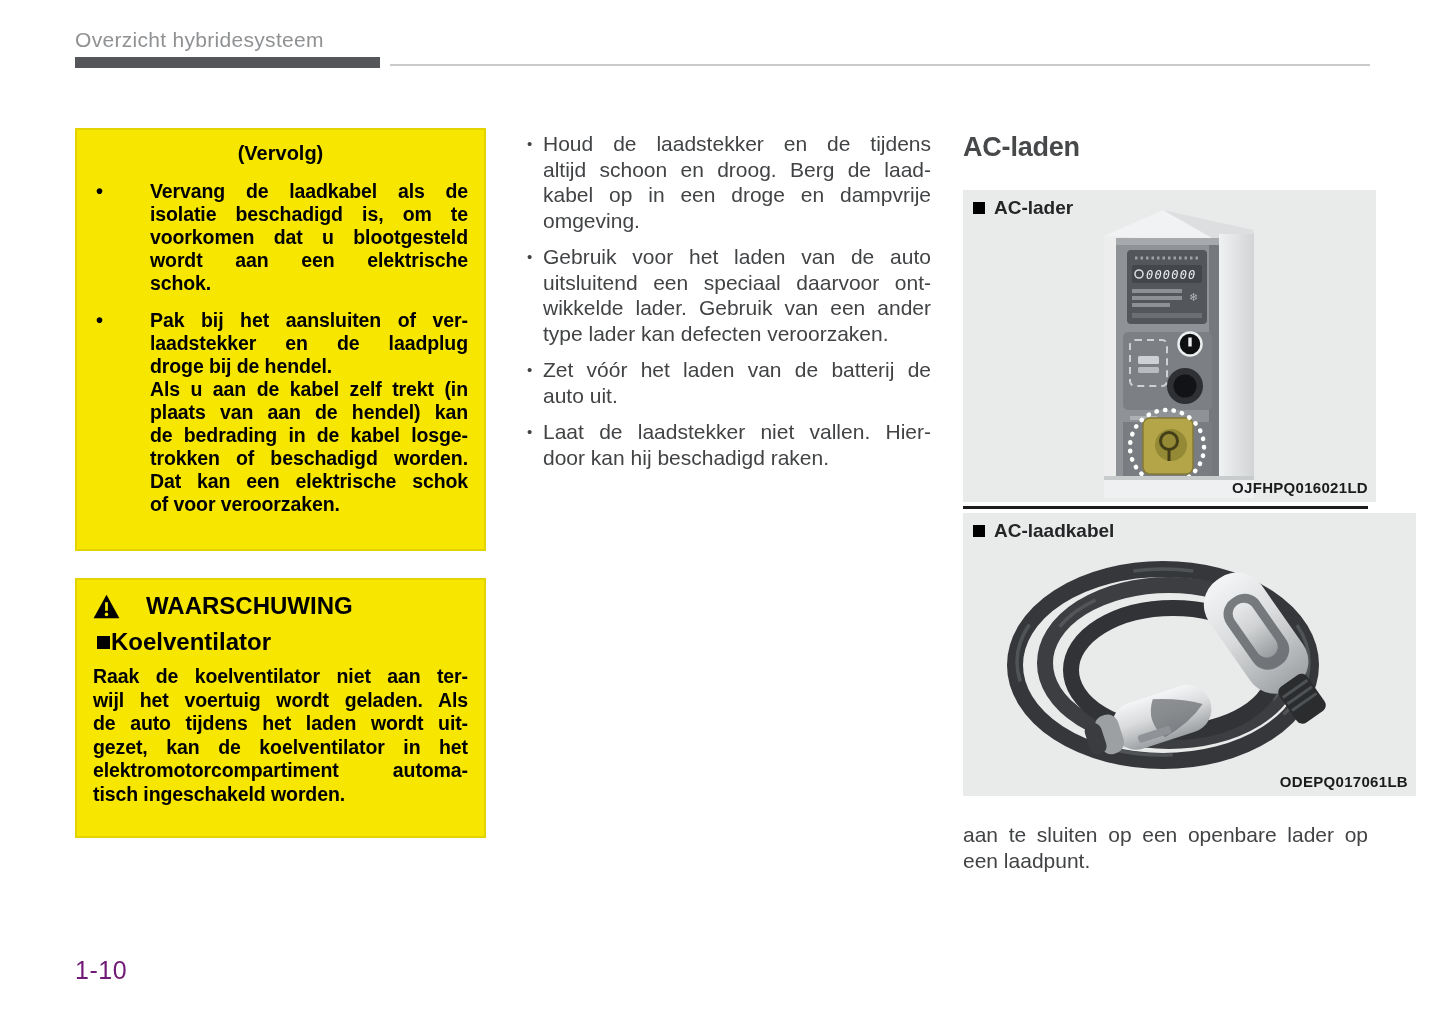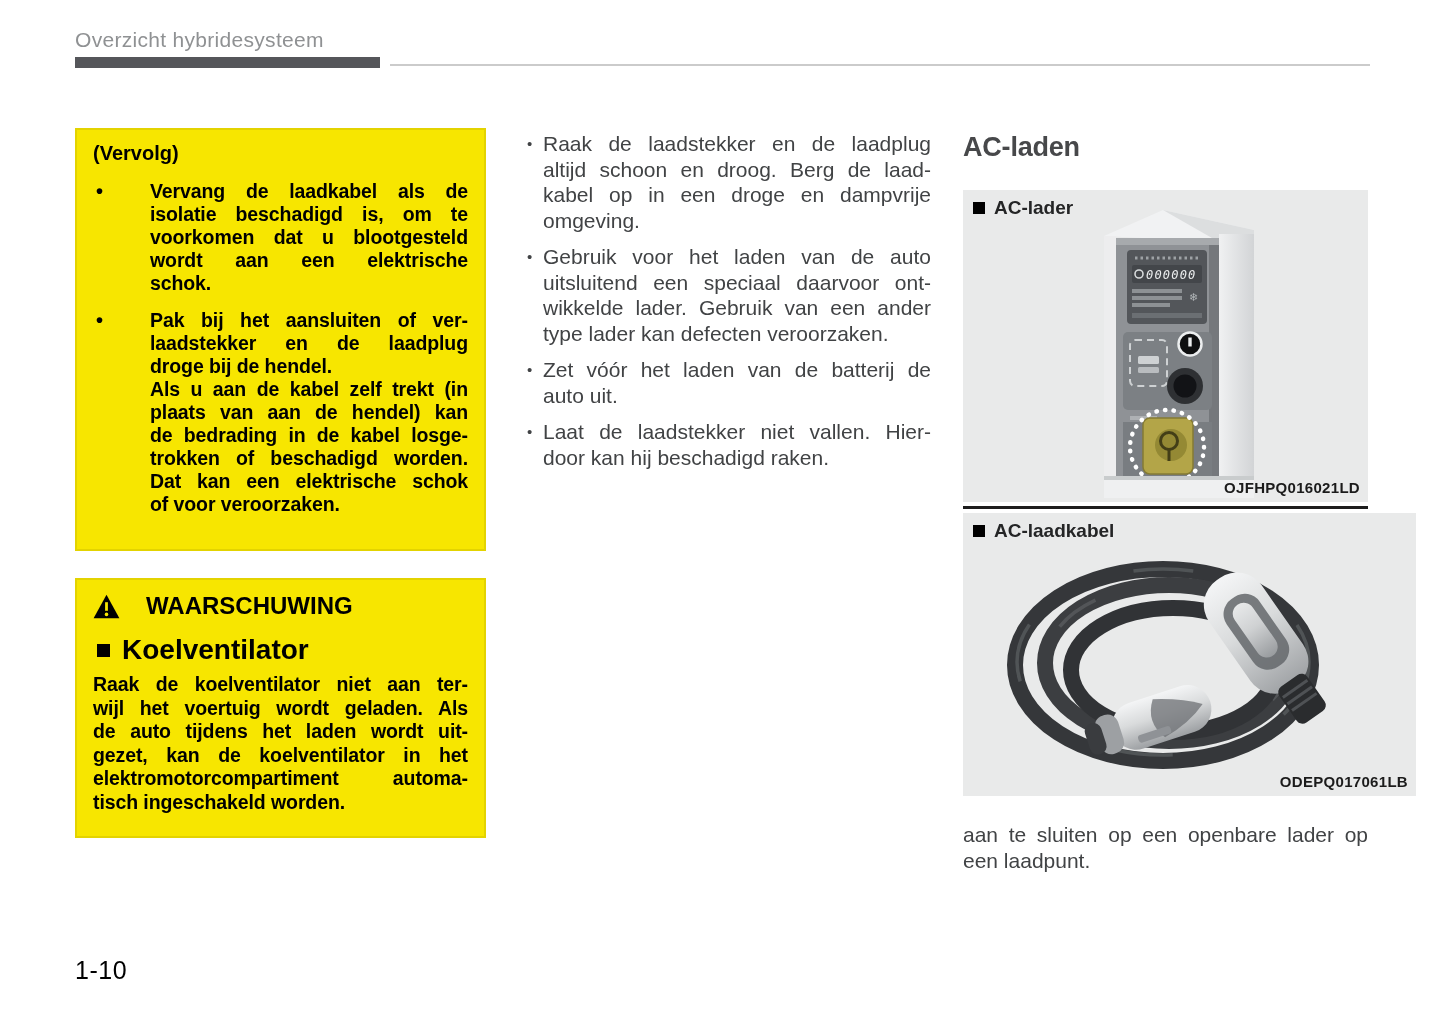--- a/index.html
+++ b/index.html
@@ -16,55 +16,55 @@
   
   .tline { text-align:justify; text-align-last:justify; white-space:nowrap; }
   .tline.tlast { text-align-last:left; }
 
   
   .ybox { position:absolute; left:75px; width:411px; box-sizing:border-box;
           background:var(--highlight-yellow,#f7e600); border:2px solid var(--yellow-border,#e3d300);
           padding:11px 16px 10px 16px; }
   #vervolg-box { top:128px; height:423px; }
   #warning-box { top:578px; height:260px; }
-  .ybox-title { font-weight:bold; font-size:20px; line-height:25px; color:#000; }
+  .ybox-title { font-weight:bold; font-size:20px; line-height:25px; color:#000;text-align:center; }
   .yitem { display:flex; margin-top:14px; }
   .ybullet { width:57px; padding-left:3px; box-sizing:border-box; font-weight:bold; font-size:20px; line-height:23px; }
   .ytext { flex:1; font-weight:bold; font-size:19.5px; line-height:23px; letter-spacing:-.1px; }
 
   .wtitle { display:flex; align-items:center; gap:26px; font-weight:bold; font-size:24px; line-height:30px; }
   .wicon { width:27px; height:25px; flex:0 0 auto; }
-  .wsub { display:flex; align-items:center; gap:12px; margin-top:17px; padding-left:4px;
-          font-weight:bold; font-size:28px; line-height:24px; }
+  .wsub { display:flex; align-items:center; gap:1px; margin-top:9px; padding-left:4px;
+          font-weight:bold; font-size:24px; line-height:24px; }
   .sq { display:inline-block; width:13px; height:13px; background:#000; flex:0 0 auto; }
   .wbody { margin-top:11px; font-weight:bold; font-size:19.5px; line-height:23.5px; letter-spacing:-.1px; }
 
   
   .col-mid { position:absolute; left:527px; top:131px; width:404px; color:#414345; }
   .mbullet { display:flex; margin-bottom:11px; }
   .mdot { width:16px; flex:0 0 auto; font-size:15px; line-height:25.5px; }
   .mtext { flex:1; font-size:21px; line-height:25.5px; }
 
   
   .col-right { position:absolute; left:963px; top:131px; width:405px; }
   .ac-heading { margin:0; font-size:27px; line-height:32px; font-weight:bold; color:var(--heading-text,#47484a); letter-spacing:-.2px; }
   .figure { position:relative; width:405px; background:var(--panel-gray,#e9eaea); }
-  #fig-ac-lader    { margin-top:27px; height:312px; }
+  #fig-ac-lader    { margin-top:27px; height:312px;padding-left:8px; }
   #fig-ac-laadkabel{ height:283px;padding-left:48px; }
   .fig-sep { width:405px; height:3px; background:#1d1d1d; margin:4px 0; }
   .fig-label { position:absolute; left:10px; top:7px; display:flex; align-items:center; gap:9px;
                font-weight:bold; font-size:19px; color:#242526; z-index:2; }
   .fig-label .sq { width:12px; height:12px; }
   .fig-code { position:absolute; right:8px; bottom:6px; font-weight:bold; font-size:15px;
               letter-spacing:.3px; color:#1b1b1b; z-index:2; }
   .fig-art { position:absolute; left:0; top:0; }
 
   .caption { margin-top:26px; width:405px; font-size:21px; line-height:26px; color:#414345; }
 
-  .page-number { position:absolute; left:75px; top:956px; font-size:25px; color:#000000; letter-spacing:.5px; }
+  .page-number { position:absolute; left:75px; top:956px; font-size:25px; color:#701a75; letter-spacing:.5px; }
 </style>
 </head>
 <body>
 
 <div class="page" style="--highlight-yellow: #f7e600; --yellow-border: #e3d300; --panel-gray: #e9eaea; --header-bar: #55565a; --heading-text: #47484a; --body-text: #414345;">
 
   <div class="header-title">Overzicht hybridesysteem</div>
   <div class="header-bar"></div>
   <div class="header-rule"></div>
 
@@ -116,21 +116,21 @@
         <div class="tline">gezet, kan de koelventilator in het</div>
         <div class="tline">elektromotorcompartiment automa-</div>
         <div class="tline tlast">tisch ingeschakeld worden.</div>
       </div>
   </section>
 
   <div class="col-mid">
     <div class="mbullet">
       <span class="mdot">•</span>
       <div class="mtext">
-          <div class="tline">Raak de laadstekker en de laadplug</div>
+          <div class="tline">Houd de laadstekker en de tijdens</div>
           <div class="tline">altijd schoon en droog. Berg de laad-</div>
           <div class="tline">kabel op in een droge en dampvrije</div>
           <div class="tline tlast">omgeving.</div>
         </div>
     </div>
     <div class="mbullet">
       <span class="mdot">•</span>
       <div class="mtext">
           <div class="tline">Gebruik voor het laden van de auto</div>
           <div class="tline">uitsluitend een speciaal daarvoor ont-</div>

